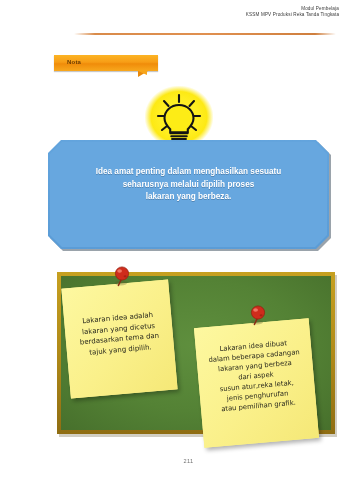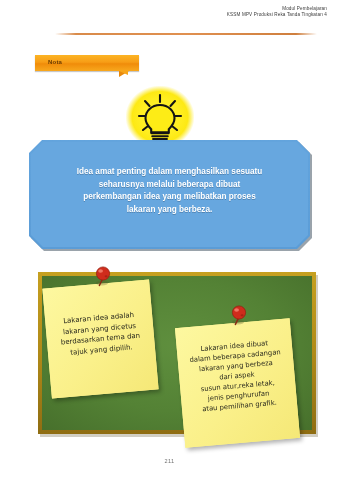--- a/index.html
+++ b/index.html
@@ -1,20 +1,20 @@
 <!DOCTYPE html>
 <html><head>
 <meta charset="utf-8">
 <style>
   html,body{margin:0;padding:0;}
   body{
     width:339px;height:480px;background:#ffffff;overflow:hidden;position:relative;
     font-family:"Liberation Sans",sans-serif;
   }
-  .page{position:absolute;inset:0;}
+  .page{position:absolute;inset:0;margin-left:19px;}
 
   
   .hdr{position:absolute;left:0;top:6px;width:339px;text-align:right;}
   .hdr div{
     padding-right:12px;color:#3b3b3b;font-size:4.6px;letter-spacing:.15px;
     line-height:6.2px;white-space:nowrap;
   }
   .hdr-rule{
     position:absolute;left:55px;top:33px;width:262px;height:2px;
     background:linear-gradient(to right,#ffffff 0%,#d98b4a 8%,#e09050 50%,#cf7f3e 92%,#ffffff 100%);
@@ -153,22 +153,21 @@
       <line x1="27.0" y1="53.0" x2="41.0" y2="53.0"></line>
       <line x1="30.5" y1="56.0" x2="37.5" y2="56.0"></line>
     </g>
   </svg>
 
   <div class="bluebox-shadow"></div>
   <div class="bluebox"></div>
   <div class="bluebox-in"></div>
   <div class="bluetext">
     <p>Idea amat penting dalam menghasilkan sesuatu</p>
-    <p>seharusnya melalui beberapa dibuat</p>
-    <p>perkembangan idea yang melibatkan proses</p>
+    <p>seharusnya melalui dipilih proses</p>
     <p>lakaran yang berbeza.</p>
   </div>
 
   <div class="board-shadow"></div>
   <div class="board-frame"></div>
   <div class="board-felt"></div>
 
   <div class="note" id="note1">
     <div class="note-body"></div>
     <div class="note-text">

